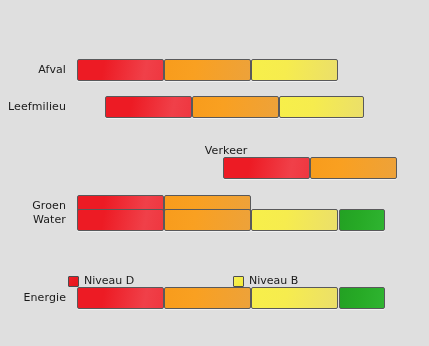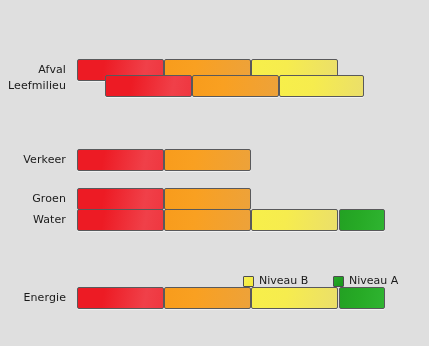--- a/index.html
+++ b/index.html
@@ -117,39 +117,39 @@
 
     <div class="bar-row" style="top:0px;">
       <div class="row-label">Afval</div>
       <div class="bar-track">
         <div class="seg seg-D" style="left:6px;width:87px;"></div>
         <div class="seg seg-C" style="left:93px;width:87px;"></div>
         <div class="seg seg-B" style="left:180px;width:87px;"></div>
       </div>
     </div>
 
-    <div class="bar-row" style="top:16px;gap:28px;">
+    <div class="bar-row" style="top:37px;gap:28px;">
       <div class="row-label">Leefmilieu</div>
       <div class="bar-track">
         <div class="seg seg-D" style="left:6px;width:87px;"></div>
         <div class="seg seg-C" style="left:93px;width:87px;"></div>
         <div class="seg seg-B" style="left:180px;width:85px;"></div>
       </div>
     </div>
 
 
-    <div class="bar-row" style="top:90px;">
+    <div class="bar-row" style="top:90px;flex-direction:column;">
       <div class="row-label">Verkeer</div>
       <div class="bar-track">
         <div class="seg seg-D" style="left:6px;width:87px;"></div>
         <div class="seg seg-C" style="left:93px;width:87px;"></div>
       </div>
     </div>
 
-    <div class="bar-row" style="top:129px;">
+    <div class="bar-row" style="top:136px;">
       <div class="row-label">Groen</div>
       <div class="bar-track">
         <div class="seg seg-D" style="left:6px;width:87px;"></div>
         <div class="seg seg-C" style="left:93px;width:87px;"></div>
       </div>
     </div>
 
     <div class="bar-row" style="top:150px;">
       <div class="row-label">Water</div>
       <div class="bar-track">
@@ -167,27 +167,27 @@
         <div class="seg seg-C" style="left:93px;width:87px;"></div>
         <div class="seg seg-B" style="left:180px;width:87px;"></div>
         <div class="seg seg-A" style="left:268px;width:46px;"></div>
       </div>
     </div>
 
   </div>
 
   <div id="legend">
 
+    <div class="legend-item" style="left:68px;">
+      <span class="legend-swatch sw-D"></span>
+      <span class="legend-label">Niveau D</span>
+    </div>
 
 
-    <div class="legend-item" style="left:243px;">
+    <div class="legend-item" style="left:233px;">
       <span class="legend-swatch sw-B"></span>
       <span class="legend-label">Niveau B</span>
     </div>
 
-    <div class="legend-item" style="left:333px;">
-      <span class="legend-swatch sw-A"></span>
-      <span class="legend-label">Niveau A</span>
-    </div>
 
   </div>
 
 </div>
 
 </body></html>

